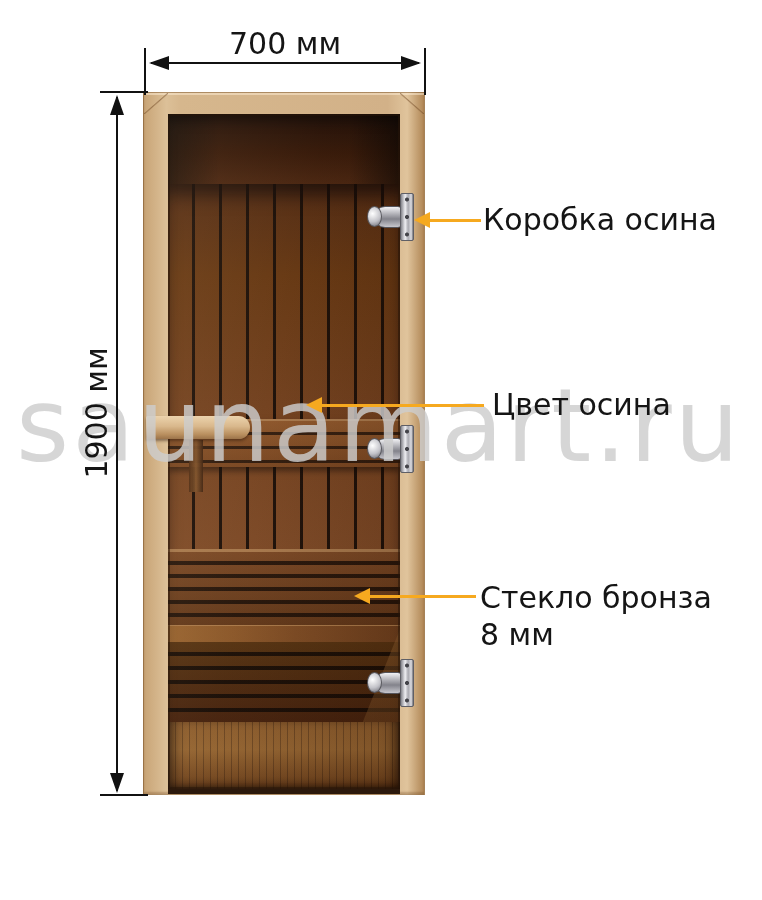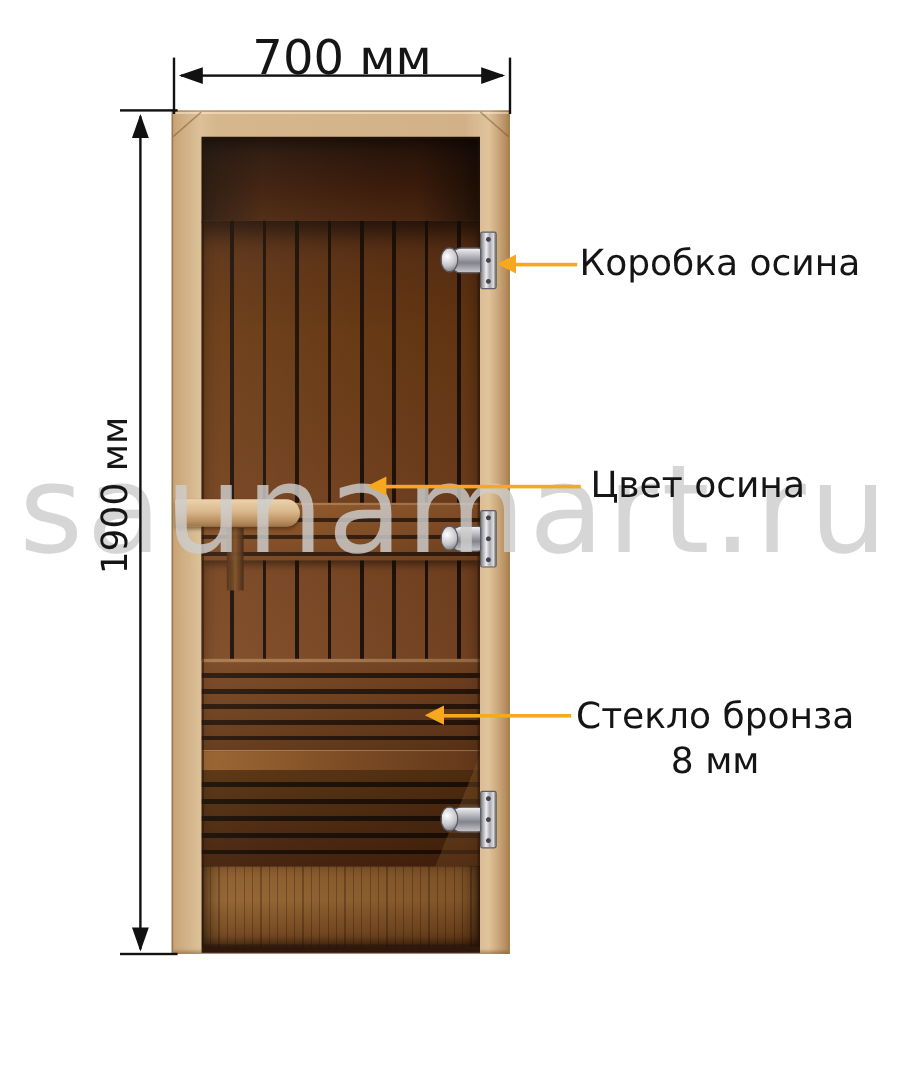--- a/index.html
+++ b/index.html
@@ -28,21 +28,21 @@
   .dim-line-v { position:absolute; left:116px; top:97px; width:2px; height:694px;
     background:var(--c-dimension,#111); z-index:3; }
   .dim-line-v::before { content:""; position:absolute; top:-2px; left:-6px;
     border-left:7px solid transparent; border-right:7px solid transparent;
     border-bottom:20px solid var(--c-dimension,#111); }
   .dim-line-v::after { content:""; position:absolute; bottom:-2px; left:-6px;
     border-left:7px solid transparent; border-right:7px solid transparent;
     border-top:20px solid var(--c-dimension,#111); }
 
   .dim-width-label { position:absolute; left:150px; top:26px; width:270px;
-    text-align:center; font-size:40px; z-index:3; white-space:nowrap; }
+    text-align:center; font-size:30px; z-index:3; white-space:nowrap; }
   .dim-height-label { position:absolute; left:96px; top:413px;
     transform:translate(-50%,-50%) rotate(-90deg); font-size:30px; z-index:3;
     white-space:nowrap; }
 
   
   .door { position:absolute; left:143px; top:92px; width:282px; height:703px; z-index:1;
     background:linear-gradient(90deg,#c8a476 0%,#dcc098 8%,#d6b78d 13%,#d2b188 87%,#e0c49c 94%,#b08655 100%);
     border:1px solid rgba(125,88,50,.45); box-sizing:border-box;
     box-shadow:inset 0 2px 0 rgba(255,240,215,.5), inset 0 -2px 2px rgba(120,80,40,.35); }
   .miter { position:absolute; width:24px; height:21px; }
@@ -118,21 +118,21 @@
 
   
   .callout-arrow { position:absolute; height:3px; background:var(--c-callout-arrow,#F6A91F); z-index:3; }
   .callout-arrow::before { content:""; position:absolute; left:-14px; top:-7px;
     border-top:8px solid transparent; border-bottom:8px solid transparent;
     border-right:16px solid var(--c-callout-arrow,#F6A91F); }
   .arrow-frame { left:428px; top:219px; width:53px; }
   .arrow-tint  { left:320px; top:404px; width:164px; }
   .arrow-glass { left:368px; top:595px; width:108px; }
 
-  .callout-label { position:absolute; font-size:30px; z-index:3; white-space:nowrap; line-height:37px;text-align:center; }
+  .callout-label { position:absolute; font-size:30px; z-index:3; white-space:nowrap; line-height:37px; }
   .label-frame { left:483px; top:201px; }
   .label-tint  { left:492px; top:386px; }
   .label-glass { left:480px; top:579px; }
 </style>
 </head>
 <body>
 
 <div class="canvas">
 
   <div class="dim-width-label">700 мм</div>

